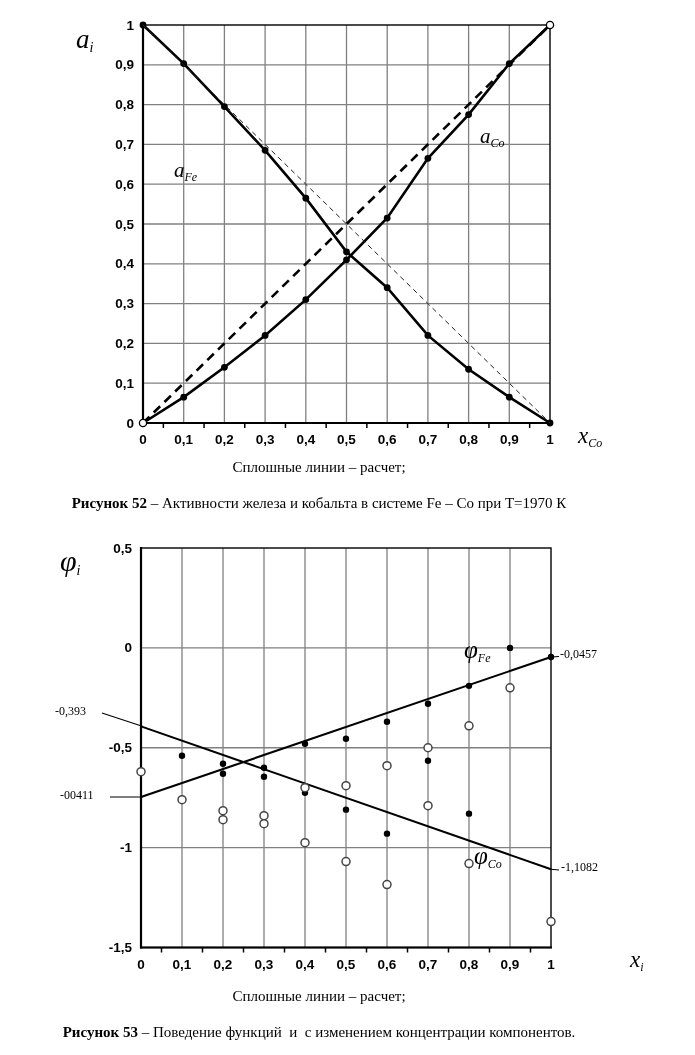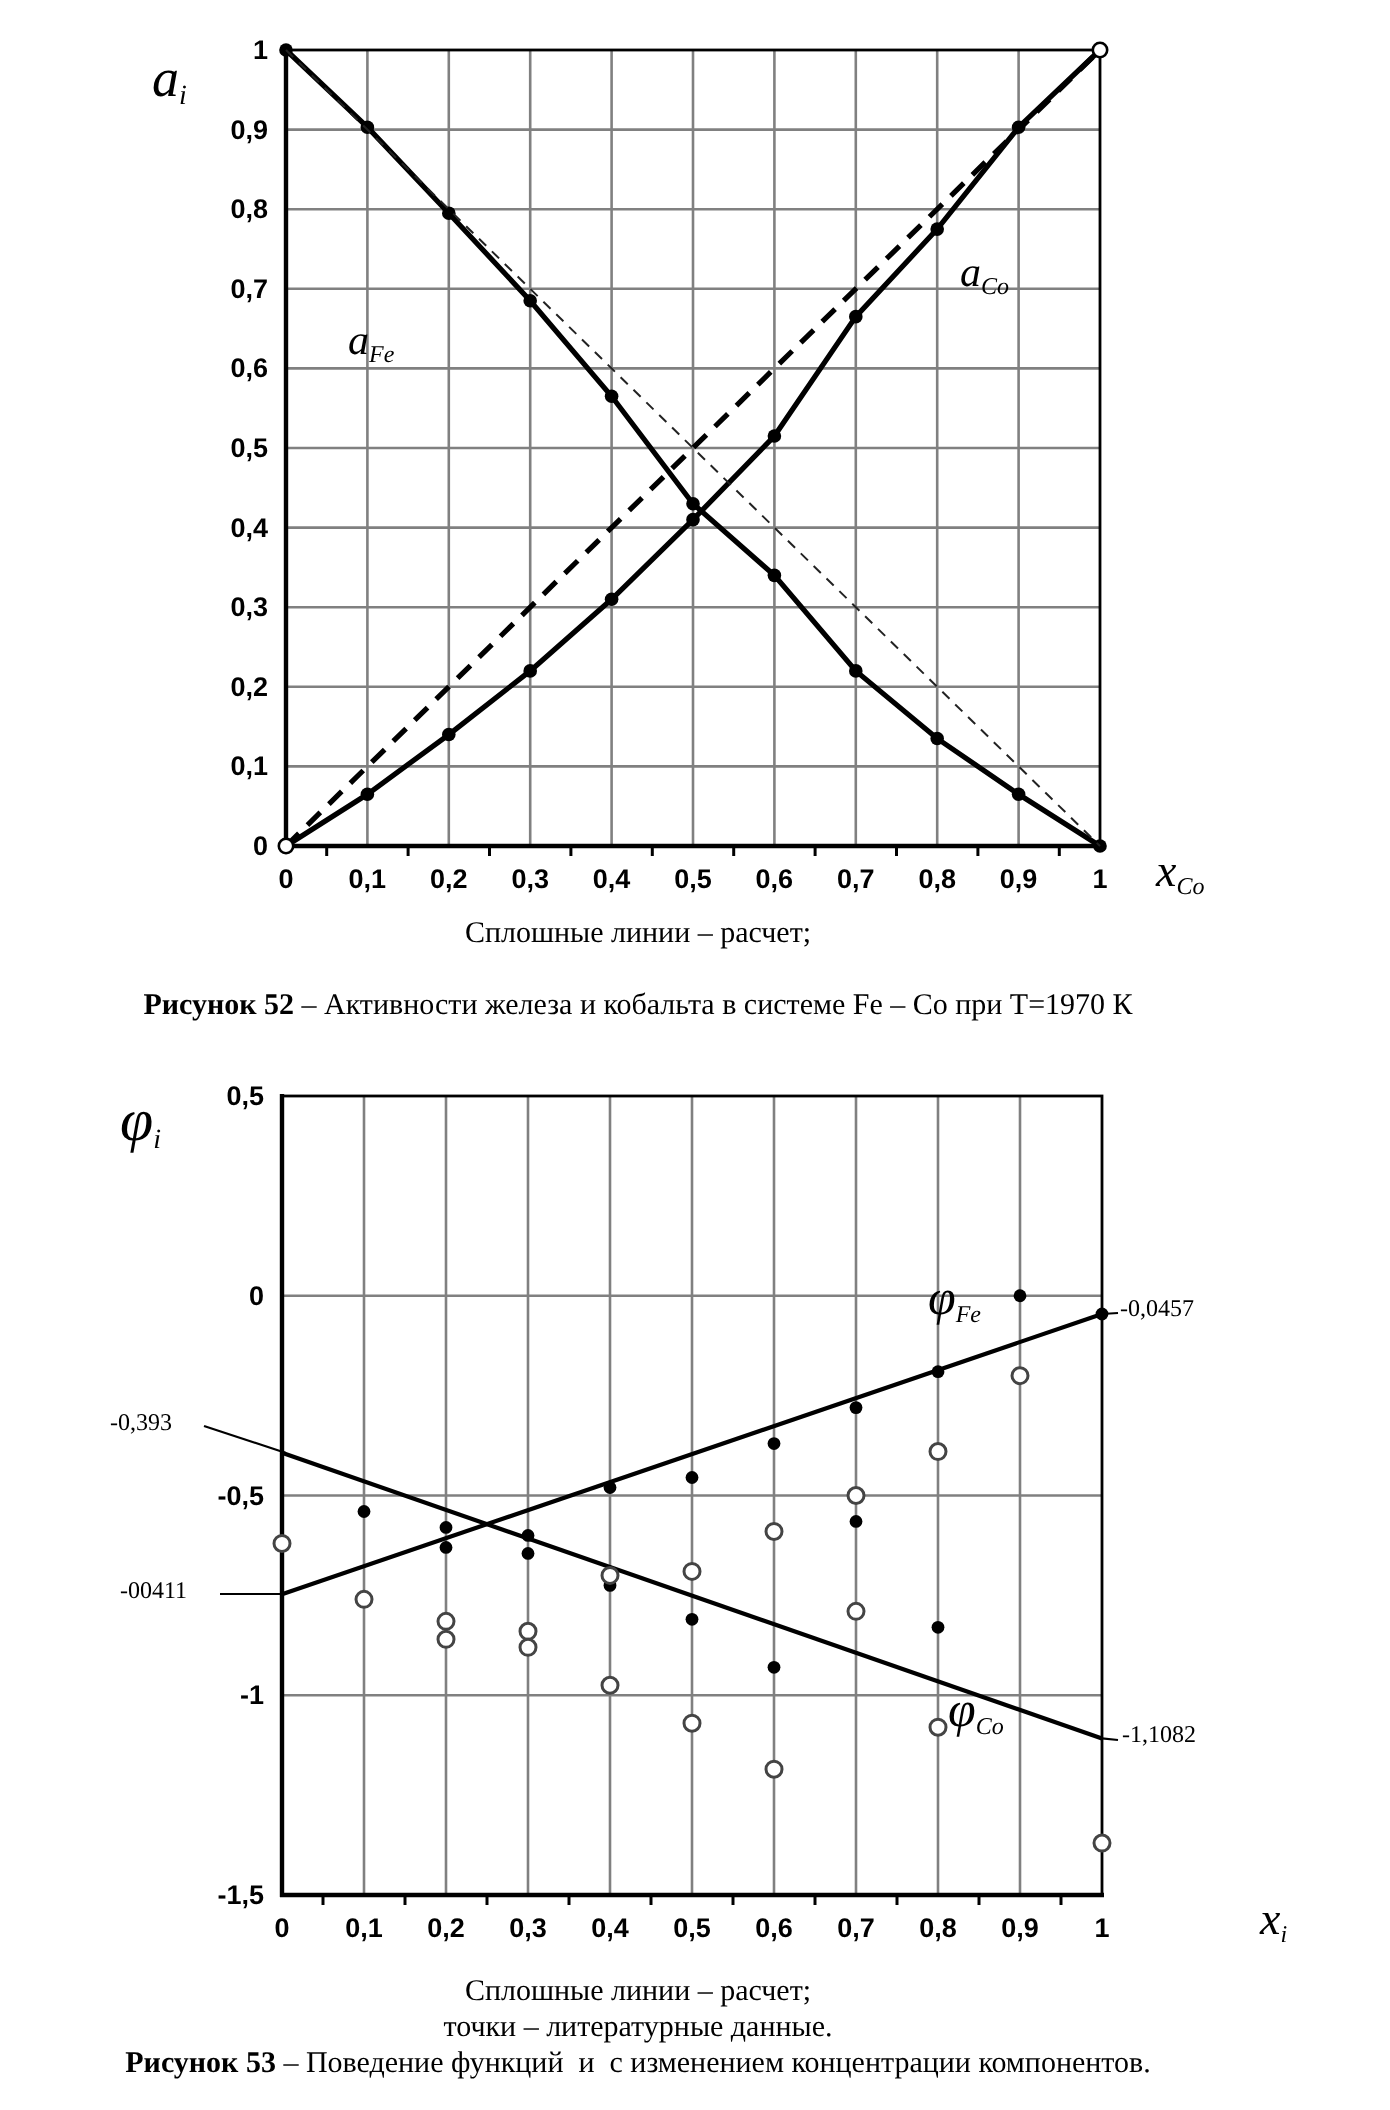--- a/index.html
+++ b/index.html
@@ -210,16 +210,15 @@
   <div class="ann" style="left:560px;top:648px;">-0,0457</div>
   <div class="ann" style="left:561px;top:861px;">-1,1082</div>
 
   <div class="lbl" style="left:464px;top:637px;"><span class="phi-mid">φ</span><sub class="curve-sub">Fe</sub></div>
 
   <div class="lbl" style="left:474px;top:843px;"><span class="phi-mid">φ</span><sub class="curve-sub">Co</sub></div>
 
   <div class="lbl" style="left:630px;top:948px;"><span class="x-letter">x</span><sub class="curve-sub">i</sub></div>
 
   <div class="cap" style="top:988px;">Сплошные линии – расчет;</div>
-  <div class="cap" style="top:1006px;">точки – литературные данные.</div>
   <div class="cap" style="top:1024px;"><b class="pre">Рисунок 53</b><span class="pre"> – Поведение функций  и  с изменением концентрации компонентов.</span></div>
 
 </div>
 
 </body></html>

